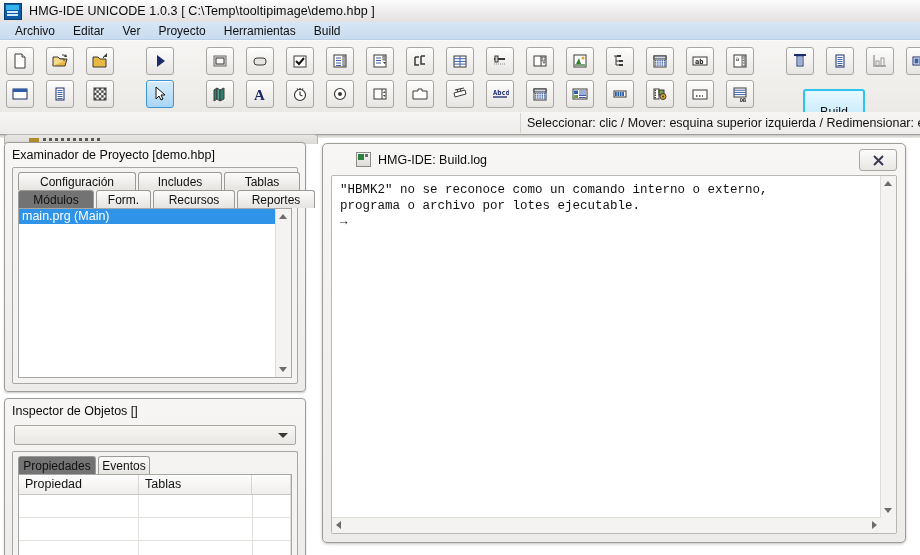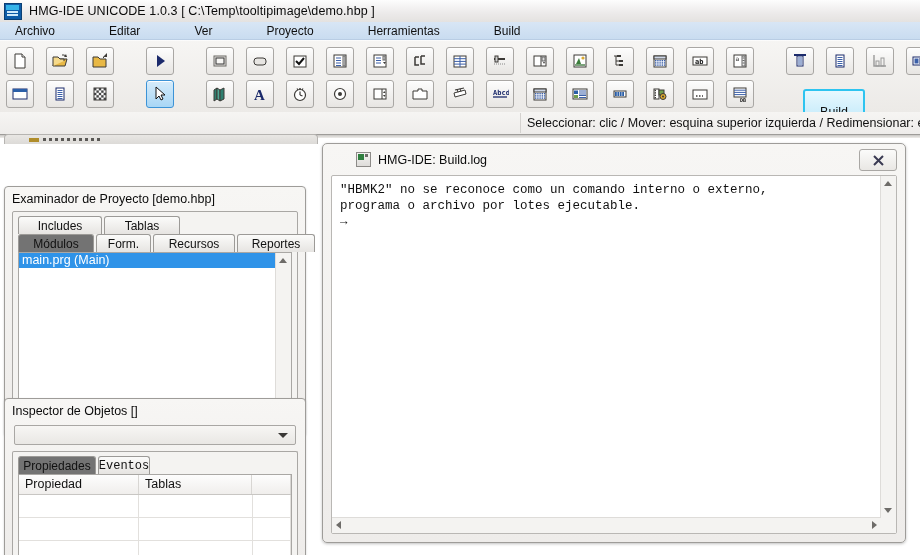--- a/index.html
+++ b/index.html
@@ -24,21 +24,21 @@
   .app-icon:before{content:"";position:absolute;left:1px;top:1px;width:13px;height:5px;
             background:#35b3e8;}
   .app-icon:after{content:"";position:absolute;left:2px;top:7px;width:11px;height:2px;
             background:#cfe9f8;box-shadow:0 3px 0 #cfe9f8;}
   .title-text{font-size:12.5px;color:#0b0b0b;letter-spacing:.1px;white-space:nowrap;}
 
   
   .menubar{position:absolute;left:0;top:22px;width:920px;height:18px;
            background:linear-gradient(#d8e6f5,#c9dcf0);
            border-bottom:1px solid #b9cde4;
-           display:flex;align-items:center;padding-left:6px;box-sizing:border-box;gap:36px;}
+           display:flex;align-items:center;padding-left:6px;box-sizing:border-box;}
   .menu-item{font-size:12px;color:#101010;padding:1px 9px;white-space:nowrap;cursor:default;}
 
   
   .toolbar{position:absolute;left:0;top:41px;width:920px;height:71px;
            background:linear-gradient(#f6f5f3,#eceae7);
            border-bottom:1px solid #c9c7c4;}
   .tb-row{position:absolute;left:6px;height:30px;display:flex;align-items:center;gap:12px;}
   .tb-row.r1{top:5px;}
   .tb-row.r2{top:38px;}
   .tbtn{width:26px;height:26px;flex:0 0 auto;position:relative;
@@ -93,21 +93,21 @@
   .ghost .g-tx{position:absolute;left:38px;top:3px;width:60px;height:3px;
          background:repeating-linear-gradient(90deg,#5a5855 0 3px,transparent 3px 6px);}
 
   
   .panel{position:absolute;background:linear-gradient(#f7f6f4,#eeecea);
          border:1px solid #9e9c99;border-radius:4px;
          box-shadow:0 1px 2px rgba(0,0,0,.22);}
   .panel-title{position:absolute;left:7px;top:5px;font-size:12.5px;color:#0b0b0b;
          white-space:nowrap;}
 
-  #proj-panel{left:4px;top:142px;width:300px;height:248px;margin-top:44px;}
+  #proj-panel{left:4px;top:142px;width:300px;height:248px;}
   #insp-panel{left:4px;top:398px;width:300px;height:160px;}
 
   .panel-inner{position:absolute;left:7px;right:7px;
          border:1px solid #a9a7a4;background:#f4f3f1;border-radius:2px;}
 
   
   .tabrow{position:absolute;display:flex;}
   .tab{height:18px;box-sizing:border-box;
        border:1px solid #9c9a97;border-bottom:none;border-radius:3px 3px 0 0;
        background:linear-gradient(#fbfbfa,#e6e4e1);
@@ -685,20 +685,23 @@
     <div class="g-ic"></div>
     <div class="g-tx"></div>
   </div>
 
   <div class="panel" id="proj-panel">
     <div class="panel-title">Examinador de Proyecto [demo.hbp]</div>
 
     <div class="panel-inner" style="top:24px;bottom:7px;">
 
       <div class="tabrow" style="left:5px;top:4px;">
+        <div class="tab" style="width:118px;">
+          <span>Configuración</span>
+        </div>
         <div class="tab" style="width:84px;">
           <span>Includes</span>
         </div>
         <div class="tab" style="width:76px;">
           <span>Tablas</span>
         </div>
       </div>
 
       <div class="tabrow" style="left:5px;top:22px;">
         <div class="tab active" style="width:76px;">
@@ -731,21 +734,21 @@
     <div class="insp-combo">
       <span style="position:absolute;left:6px;top:3px;font-size:12px;"></span>
       <div class="arw"></div>
     </div>
 
     <div class="panel-inner" style="top:52px;bottom:0px;border-bottom:none;">
       <div class="tabrow" style="left:5px;top:4px;">
         <div class="tab active" style="width:78px;">
           <span>Propiedades</span>
         </div>
-        <div class="tab" style="width:52px;font-family:Liberation Mono, monospace;">
+        <div class="tab" style="width:52px;">
           <span>Eventos</span>
         </div>
       </div>
 
       <div class="grid" style="left:5px;top:22px;right:5px;bottom:0;">
         <div class="grid-head">
           <div class="gh" style="width:125px;">Propiedad</div>
           <div class="gh" style="width:118px;">Tablas</div>
           <div class="gh" style="width:40px;"></div>
         </div>

